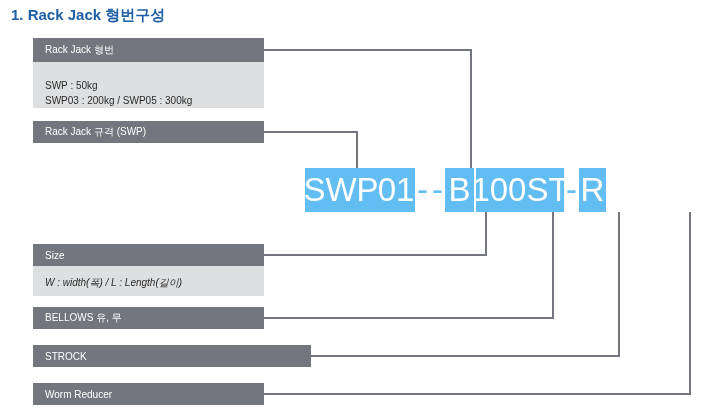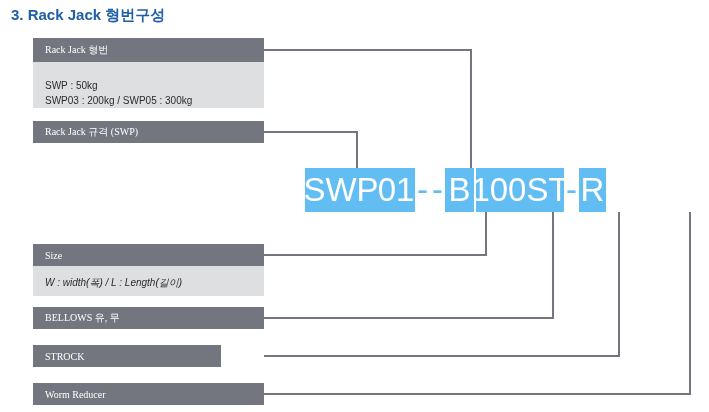--- a/index.html
+++ b/index.html
@@ -28,21 +28,20 @@
     position:absolute;
     background:#73767e;
     color:#ffffff;
     font-size:10px;
     display:flex;
     align-items:center;
     padding-left:12px;
     box-sizing:border-box;
     white-space:nowrap;
     letter-spacing:0px;
-    font-family:Liberation Serif, serif;
   }
   
   .gbody{
     position:absolute;
     background:#dedfe1;
     color:#2b2b2b;
     font-size:10px;
     box-sizing:border-box;
     padding:16px 0 0 12px;
     line-height:15px;
@@ -84,21 +83,21 @@
     display:flex;
     align-items:center;
     padding:0 2px;
   }
 </style>
 </head>
 <body>
 
 <div id="page">
 
-  <div class="page-title">3. Rack Jack 형번구성</div>
+  <div class="page-title">1. Rack Jack 형번구성</div>
 
   <div class="gbar" style="left:33px;top:38px;width:231px;height:24px;">Rack Jack 형번</div>
   <div class="gbody" style="left:33px;top:62px;width:231px;height:46px;">SWP : 50kg
 SWP03 : 200kg / SWP05 : 300kg</div>
 
   <div class="ln h" style="left:264px;top:49px;width:208px;"></div>
   <div class="ln v" style="left:470px;top:49px;height:119px;"></div>
 
   <div class="gbar" style="left:33px;top:121px;width:231px;height:22px;">Rack Jack 규격 (SWP)</div>
   <div class="ln h" style="left:264px;top:131px;width:94px;"></div>
@@ -118,21 +117,21 @@
   <div class="gbar" style="left:33px;top:244px;width:231px;height:22px;">Size</div>
   <div class="gbody single" style="left:33px;top:266px;width:231px;height:30px;font-style:italic;">W : width(폭)  /  L : Length(길이)</div>
 
   <div class="ln h" style="left:264px;top:254px;width:223px;"></div>
   <div class="ln v" style="left:485px;top:212px;height:44px;"></div>
 
   <div class="gbar" style="left:33px;top:307px;width:231px;height:22px;">BELLOWS 유, 무</div>
   <div class="ln h" style="left:264px;top:317px;width:290px;"></div>
   <div class="ln v" style="left:552px;top:212px;height:107px;"></div>
 
-  <div class="gbar" style="left:33px;top:345px;width:188px;height:22px;">STROCK</div>
+  <div class="gbar" style="left:33px;top:345px;width:278px;height:22px;">STROCK</div>
   <div class="ln h" style="left:264px;top:355px;width:356px;"></div>
   <div class="ln v" style="left:618px;top:212px;height:145px;"></div>
 
   <div class="gbar" style="left:33px;top:383px;width:231px;height:22px;">Worm Reducer</div>
   <div class="ln h" style="left:264px;top:393px;width:427px;"></div>
   <div class="ln v" style="left:689px;top:212px;height:183px;"></div>
 
 </div>
 
 </body></html>

